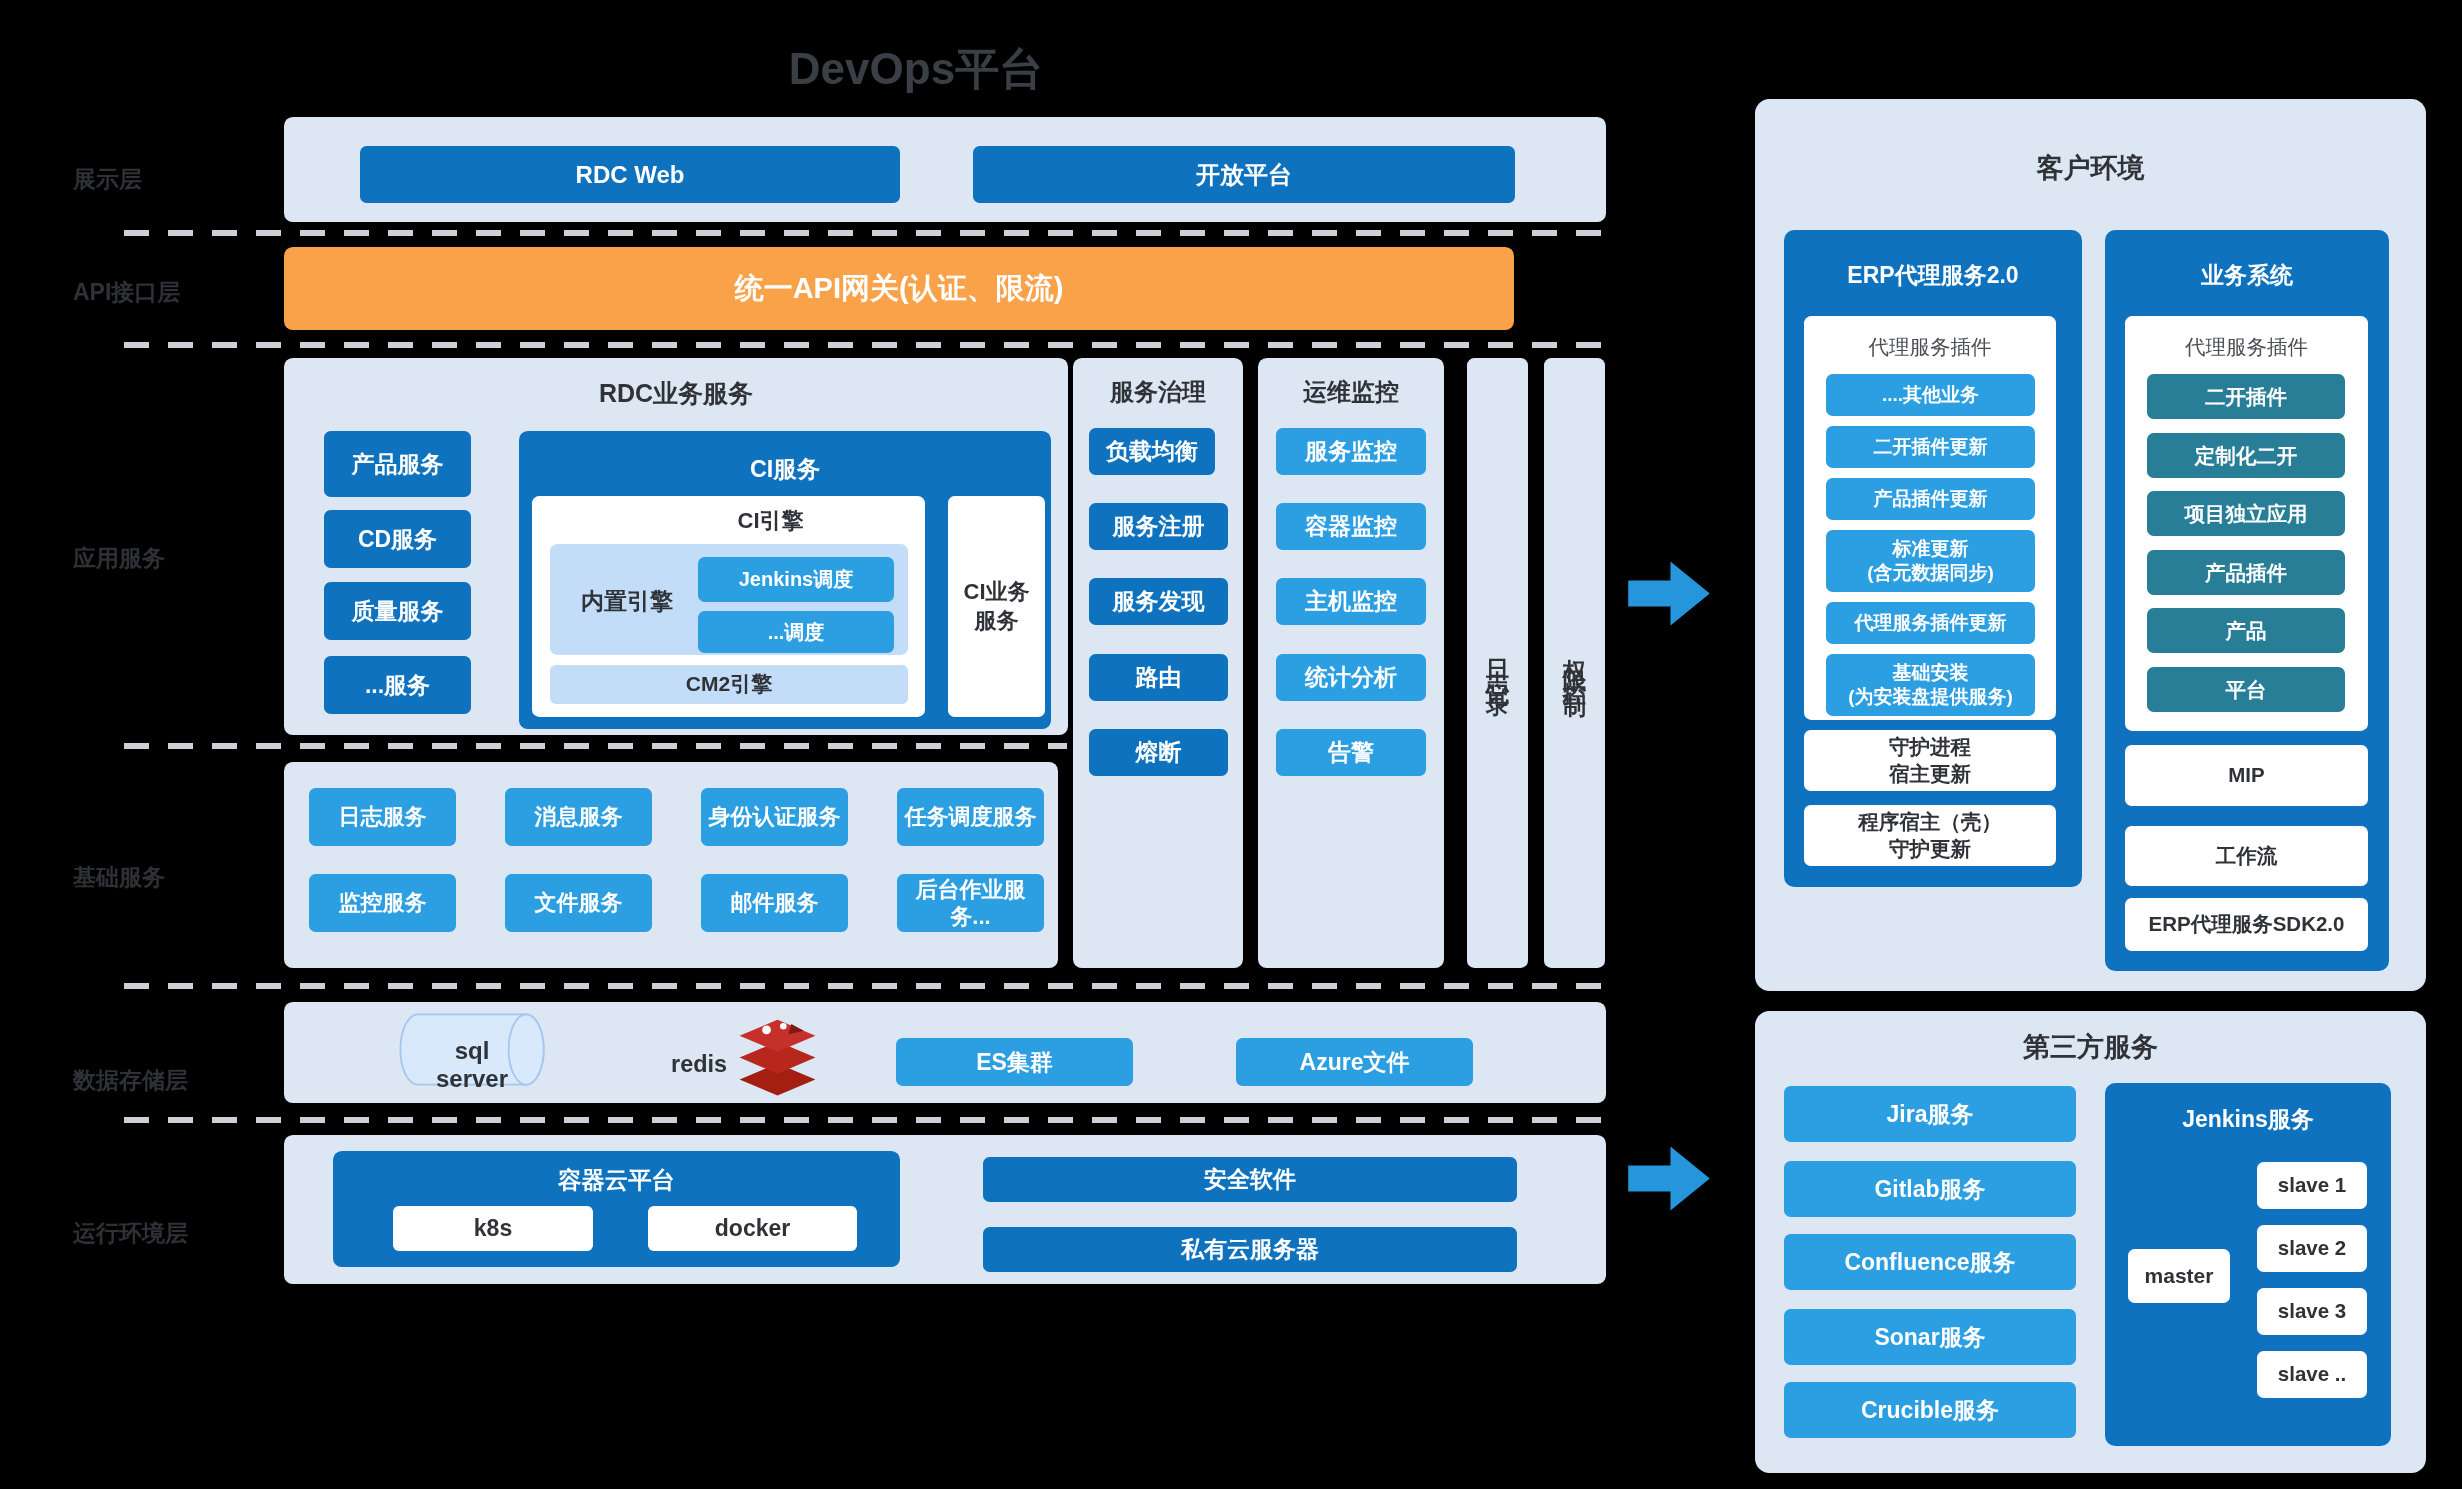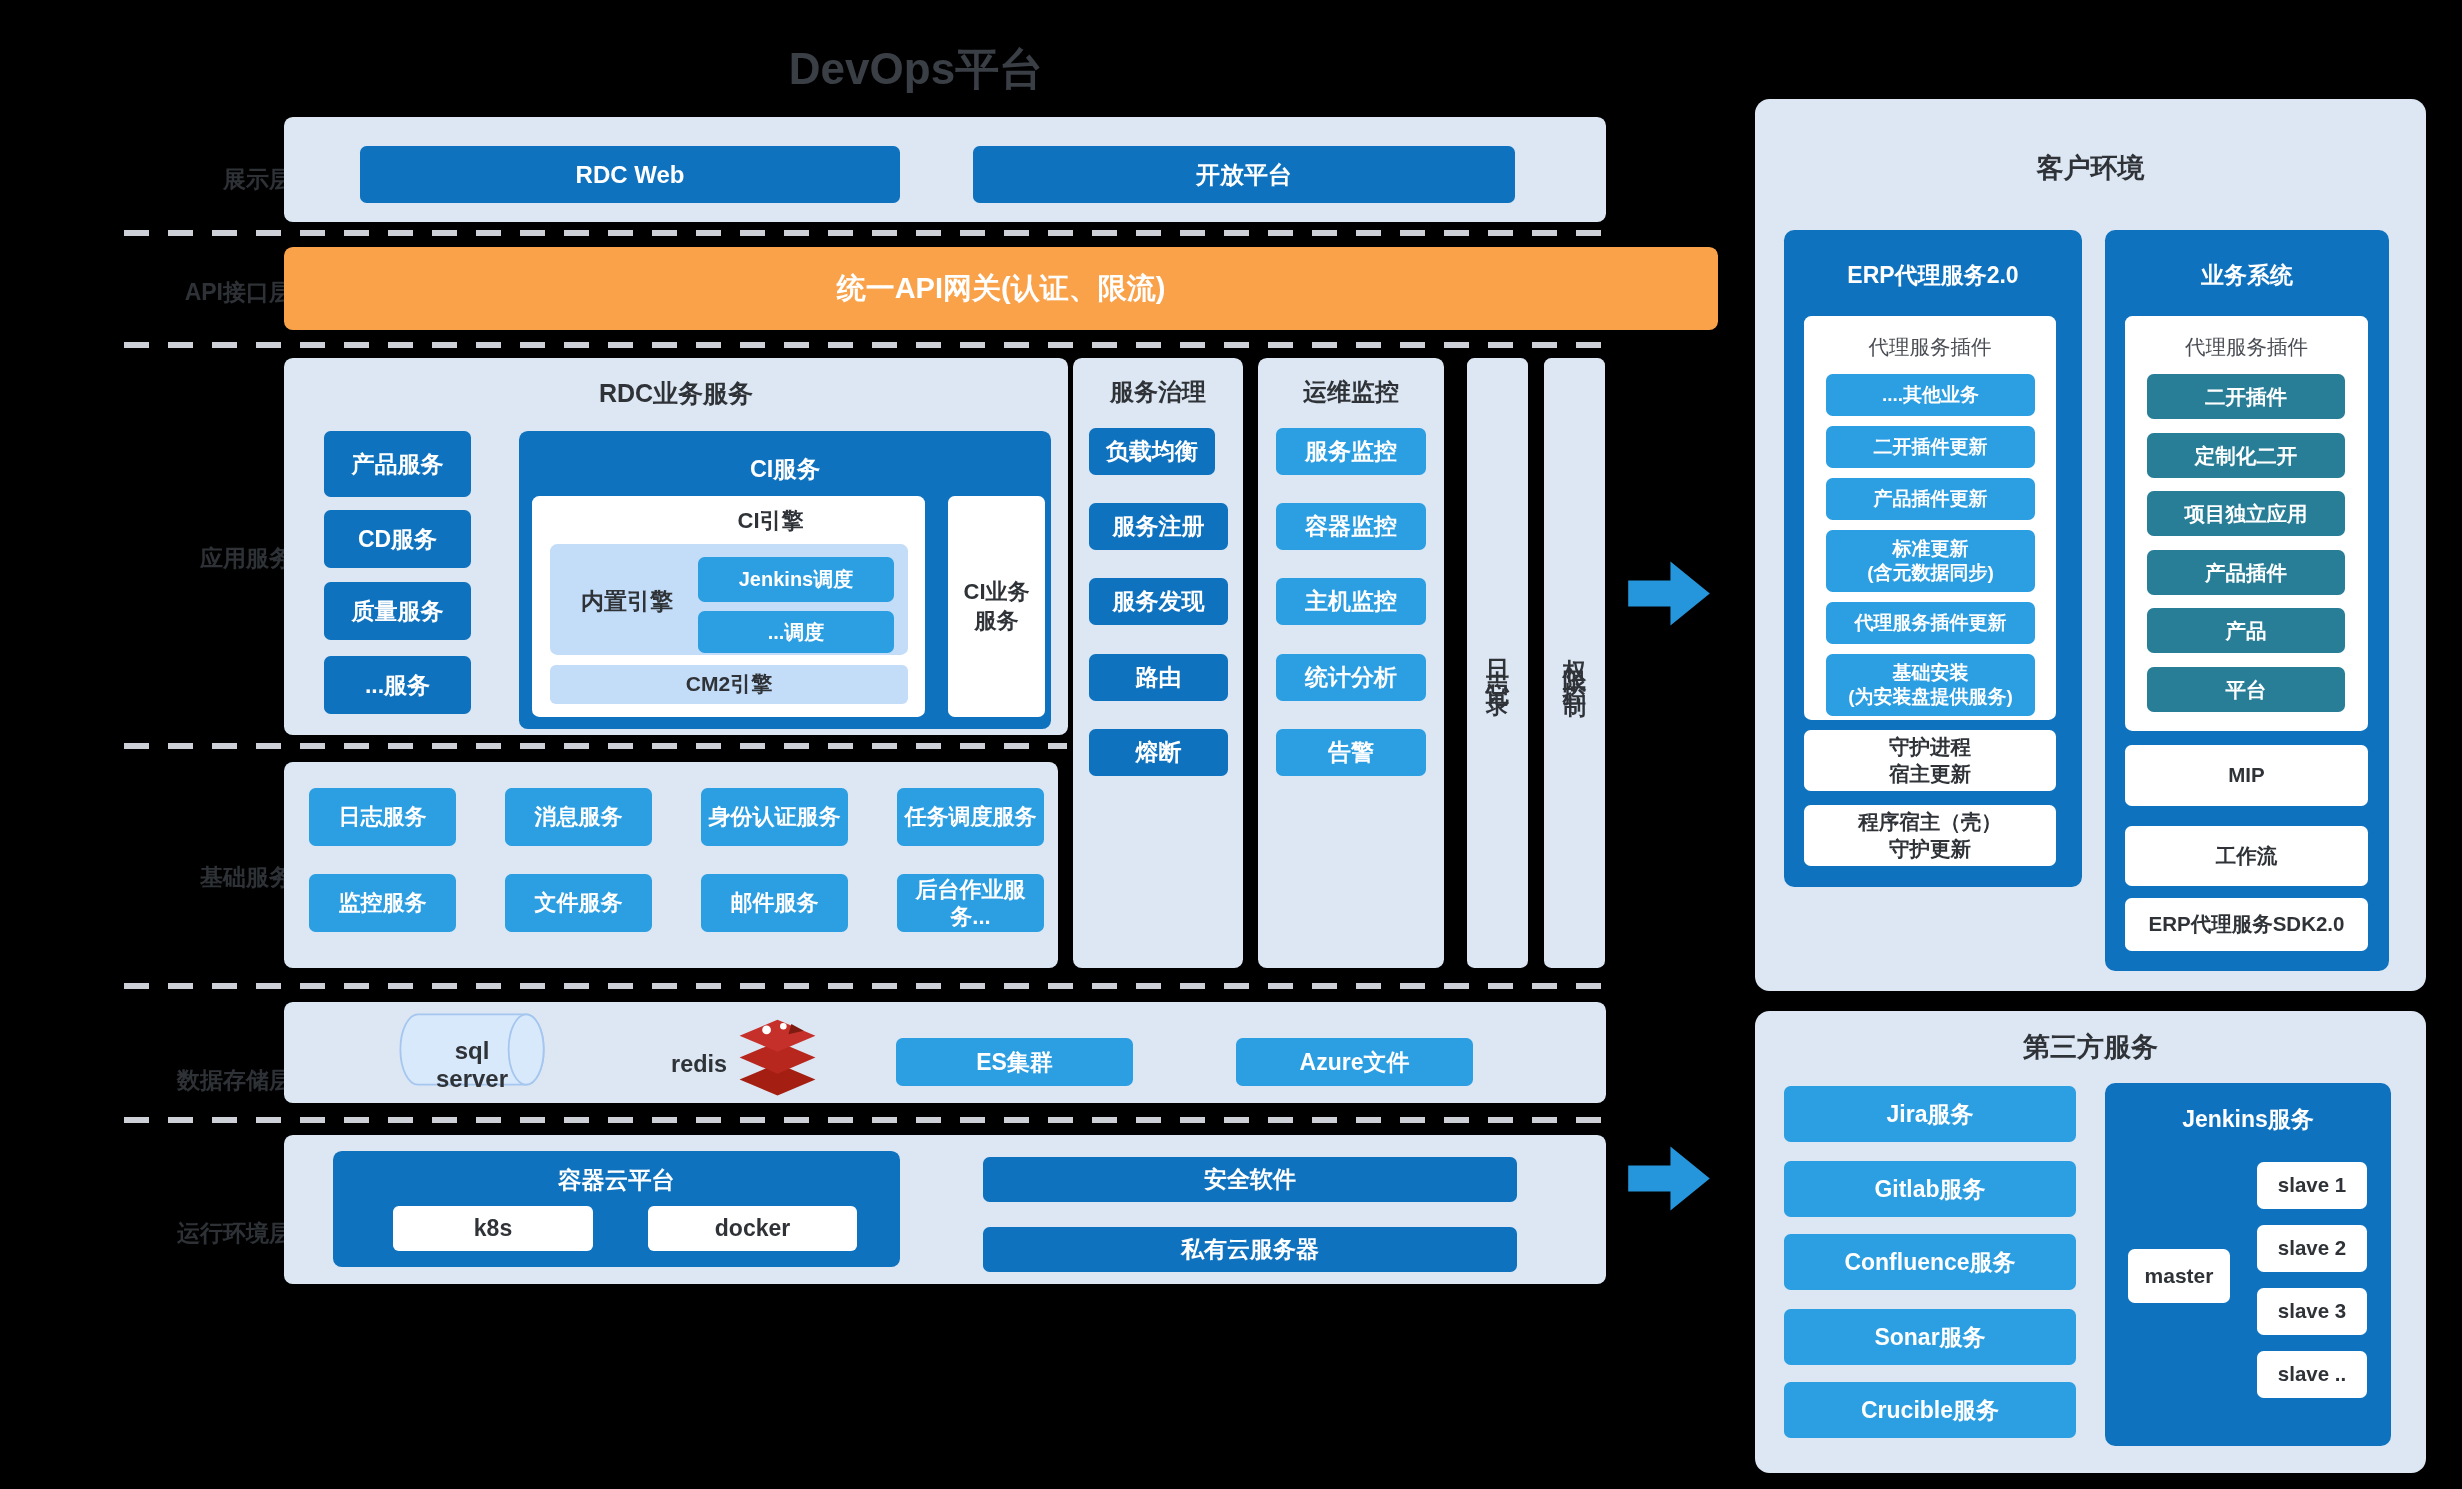--- a/index.html
+++ b/index.html
@@ -12,21 +12,21 @@
   .abs{position:absolute;}
   .panel{position:absolute;background:var(--panel);border-radius:8.8px;}
   .btn{position:absolute;display:flex;align-items:center;justify-content:center;
        color:#fff;font-weight:700;border-radius:6.6px;text-align:center;line-height:1.25;}
   .dark{background:var(--dark);} .mid{background:var(--mid);} .teal{background:var(--teal);}
   .whitebox{position:absolute;display:flex;align-items:center;justify-content:center;
        background:#fff;color:var(--ink);font-weight:700;border-radius:6.6px;text-align:center;line-height:1.3;}
   .hd{position:absolute;color:var(--ink);font-weight:700;text-align:center;}
   .whd{position:absolute;color:#fff;font-weight:700;text-align:center;}
   .layer-label{position:absolute;left:73px;width:219px;color:#2E3237;font-weight:700;
-       font-size:23px;text-align:right;height:29px;line-height:29px;}
+       font-size:23px;text-align:left;height:29px;line-height:29px;}
   .dash{position:absolute;height:5.8px;
        background:repeating-linear-gradient(90deg,#CDD0D6 0 25px,transparent 25px 44px);}
   .vbar{position:absolute;background:var(--panel);border-radius:7.3px;display:flex;
        align-items:center;justify-content:center;}
   .vtext{writing-mode:vertical-rl;text-orientation:upright;letter-spacing:11.7px;
        font-weight:700;font-size:23.4px;color:var(--ink);}
   .pre{white-space:pre-line;}
 </style>
 </head>
 <body>
@@ -41,21 +41,21 @@
   <div class="layer-label" style="top:863px;">基础服务</div>
   <div class="layer-label" style="top:1066px;">数据存储层</div>
   <div class="layer-label" style="top:1219px;">运行环境层</div>
 
   <div class="panel" style="left:284px;top:117px;width:1322px;height:105px;"></div>
   <div class="btn dark" style="left:360px;top:146px;width:540px;height:57px;font-size:24px;">RDC Web</div>
   <div class="btn dark" style="left:973px;top:146px;width:542px;height:57px;font-size:24px;">开放平台</div>
 
   <div class="dash" style="left:124px;top:230px;width:1486px;"></div>
 
-  <div class="btn" style="left:284px;top:247px;width:1434px;height:83px;background:var(--orange);font-size:29px;border-radius:8.8px;">统一API网关(认证、限流)</div>
+  <div class="btn" style="left:284px;top:247px;width:1230px;height:83px;background:var(--orange);font-size:29px;border-radius:8.8px;">统一API网关(认证、限流)</div>
 
   <div class="dash" style="left:124px;top:342px;width:1486px;"></div>
 
   <div class="panel" style="left:284px;top:358px;width:784px;height:377px;"></div>
   <div class="hd" style="left:284px;top:377px;width:784px;font-size:25px;">RDC业务服务</div>
   <div class="btn dark" style="left:324px;top:431px;width:147px;height:66px;font-size:23px;">产品服务</div>
   <div class="btn dark" style="left:324px;top:510px;width:147px;height:58px;font-size:23px;">CD服务</div>
   <div class="btn dark" style="left:324px;top:582px;width:147px;height:58px;font-size:23px;">质量服务</div>
   <div class="btn dark" style="left:324px;top:656px;width:147px;height:58px;font-size:23px;">...服务</div>
 

